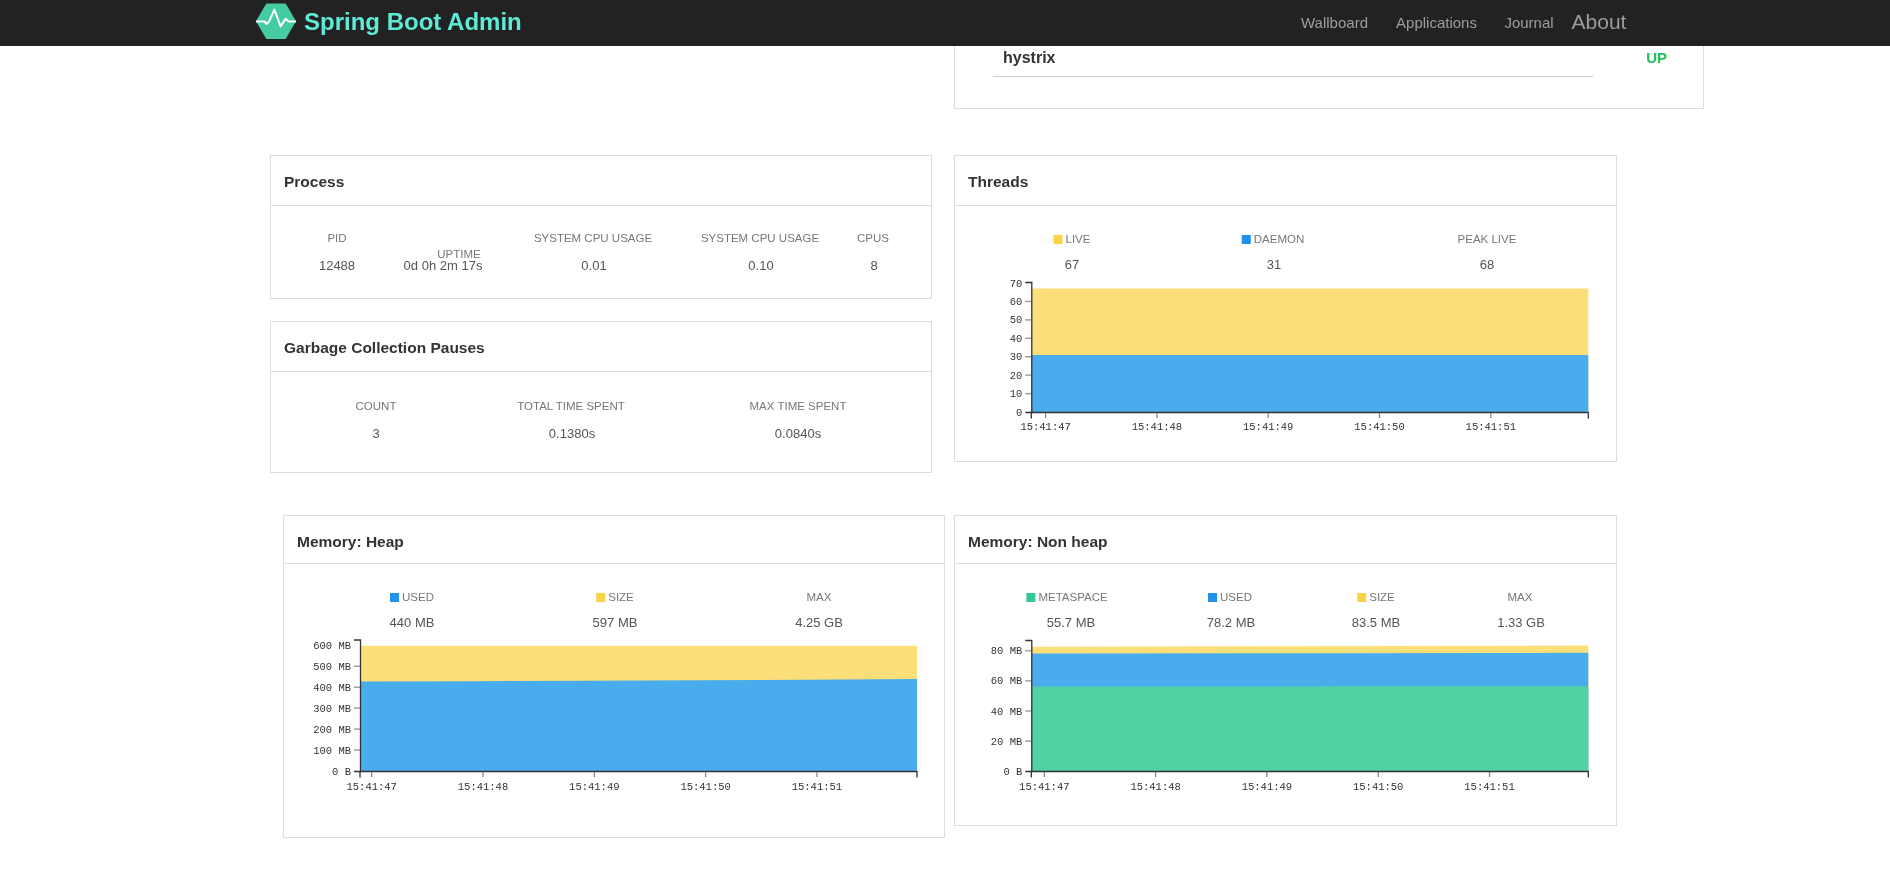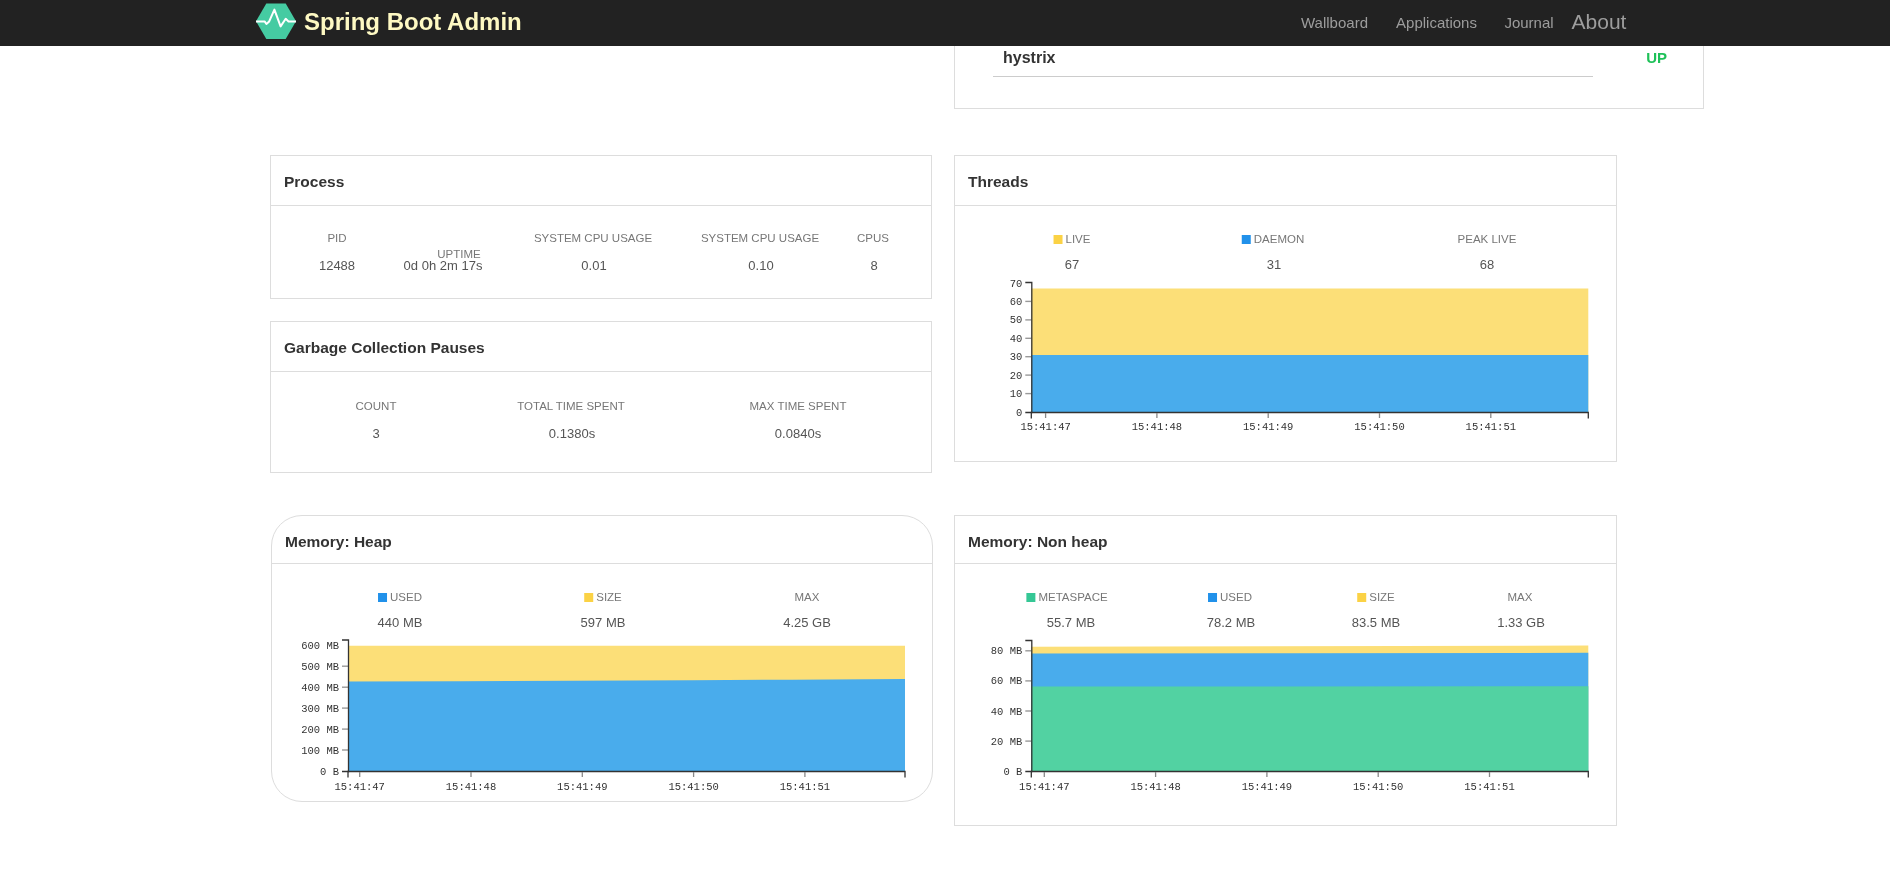--- a/index.html
+++ b/index.html
@@ -91,21 +91,21 @@
     <g text-anchor="middle">
       <text x="90.6" y="274">15:41:47</text>
       <text x="201.9" y="274">15:41:48</text>
       <text x="313.2" y="274">15:41:49</text>
       <text x="424.5" y="274">15:41:50</text>
       <text x="535.8" y="274">15:41:51</text>
     </g>
   </svg>
 </div>
 
-<div class="card" style="left:271px; top:515px; width:662px; height:287px;border-radius:31px;">
+<div class="card" style="left:283px; top:515px; width:662px; height:323px;">
   <div class="ctitle">Memory: Heap</div>
   <div class="csep" style="top:47px;"></div>
   <div class="lab" style="left:128px; top:81px;"><span class="sq" style="background:#2191ea;"></span>USED</div>
   <div class="lab" style="left:331px; top:81px;"><span class="sq" style="background:#fbd245;"></span>SIZE</div>
   <div class="lab" style="left:535px; top:81px;">MAX</div>
   <div class="val" style="left:128px; top:106px;">440 MB</div>
   <div class="val" style="left:331px; top:106px;">597 MB</div>
   <div class="val" style="left:535px; top:106px;">4.25 GB</div>
   <svg width="661" height="311" viewBox="0 0 661 311">
     <polygon points="76,129.7 633,129.7 633,255 76,255" fill="#fcdf78"></polygon>
@@ -190,18 +190,18 @@
       <text x="534.5" y="273.5">15:41:51</text>
     </g>
   </svg>
 </div>
 
 <div style="position:absolute; left:0; top:0; width:1890px; height:46px; background:#222;">
   <svg style="position:absolute; left:256px; top:3px;" width="40" height="37" viewBox="0 0 40 37">
     <polygon points="0,18.2 10.3,0.6 29.7,0.6 40,18.2 29.7,36 10.3,36" fill="#45cba2"></polygon>
     <polyline points="0,18.4 8.6,18.4 10.4,21.0 13.2,18.4 18.4,6.6 24.6,23.4 29.7,15.8 32.5,18.4 40,18.4" fill="none" stroke="#fff" stroke-width="2" stroke-linejoin="round" stroke-linecap="butt"></polyline>
   </svg>
-  <div style="position:absolute; left:304px; top:22px; transform:translateY(-50%); font-size:24px; font-weight:bold; color:#fef9c3; white-space:nowrap;">Spring Boot Admin</div>
+  <div style="position:absolute; left:304px; top:22px; transform:translateY(-50%); font-size:24px; font-weight:bold; color:#5eead4; white-space:nowrap;">Spring Boot Admin</div>
   <div style="position:absolute; left:1334.5px; top:22px; transform:translate(-50%,-50%); font-size:15px; color:#9d9d9d;">Wallboard</div>
   <div style="position:absolute; left:1436.5px; top:22px; transform:translate(-50%,-50%); font-size:15px; color:#9d9d9d;">Applications</div>
   <div style="position:absolute; left:1529px; top:22px; transform:translate(-50%,-50%); font-size:15px; color:#9d9d9d;">Journal</div>
   <div style="position:absolute; left:1599px; top:22px; transform:translate(-50%,-50%); font-size:21px; color:#9d9d9d;">About</div>
 </div>
 
 </body></html>

